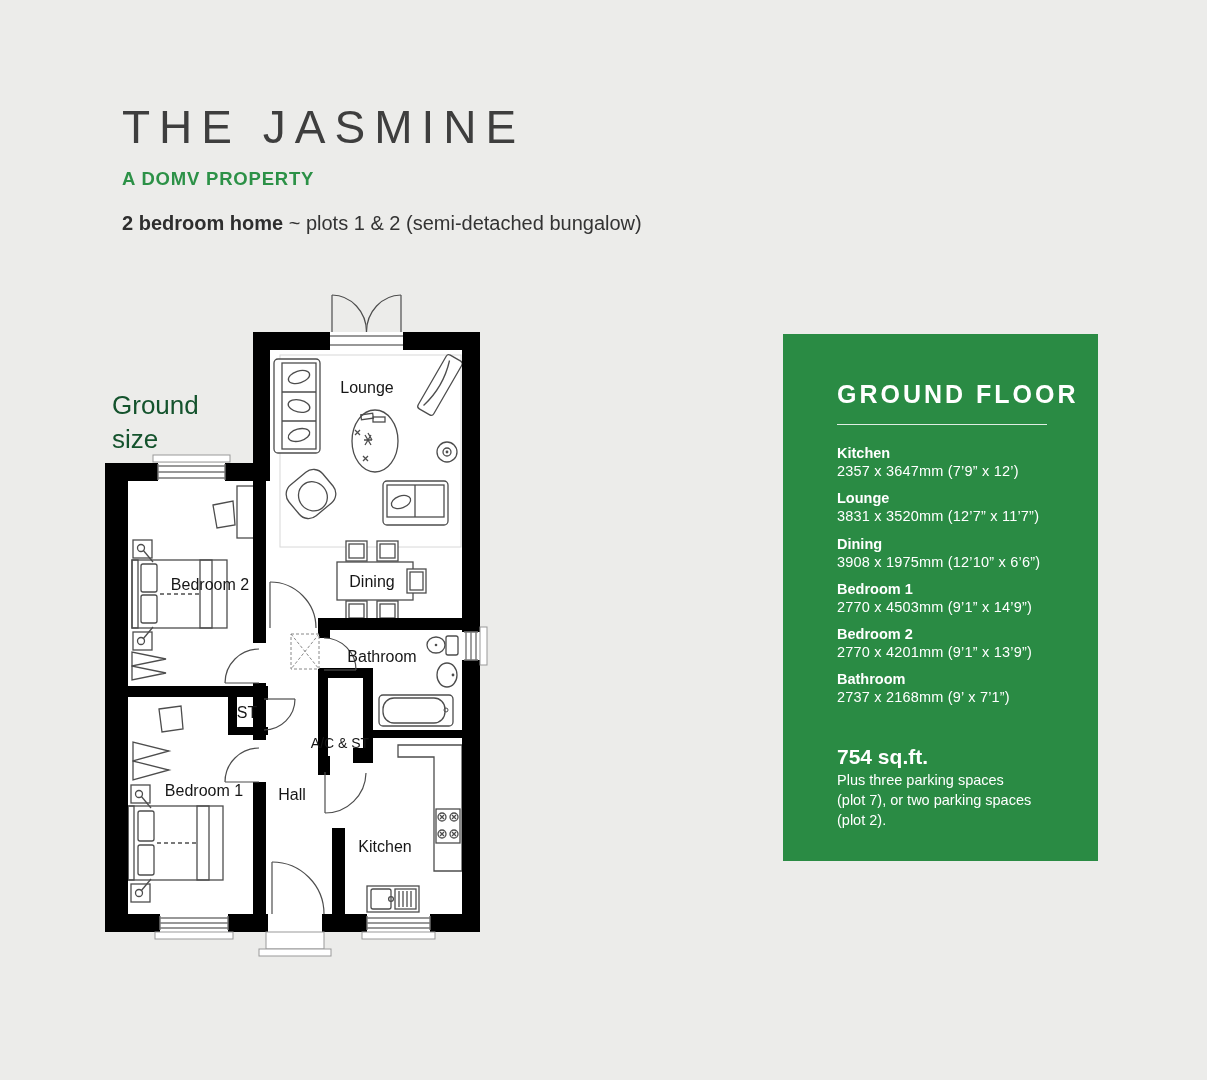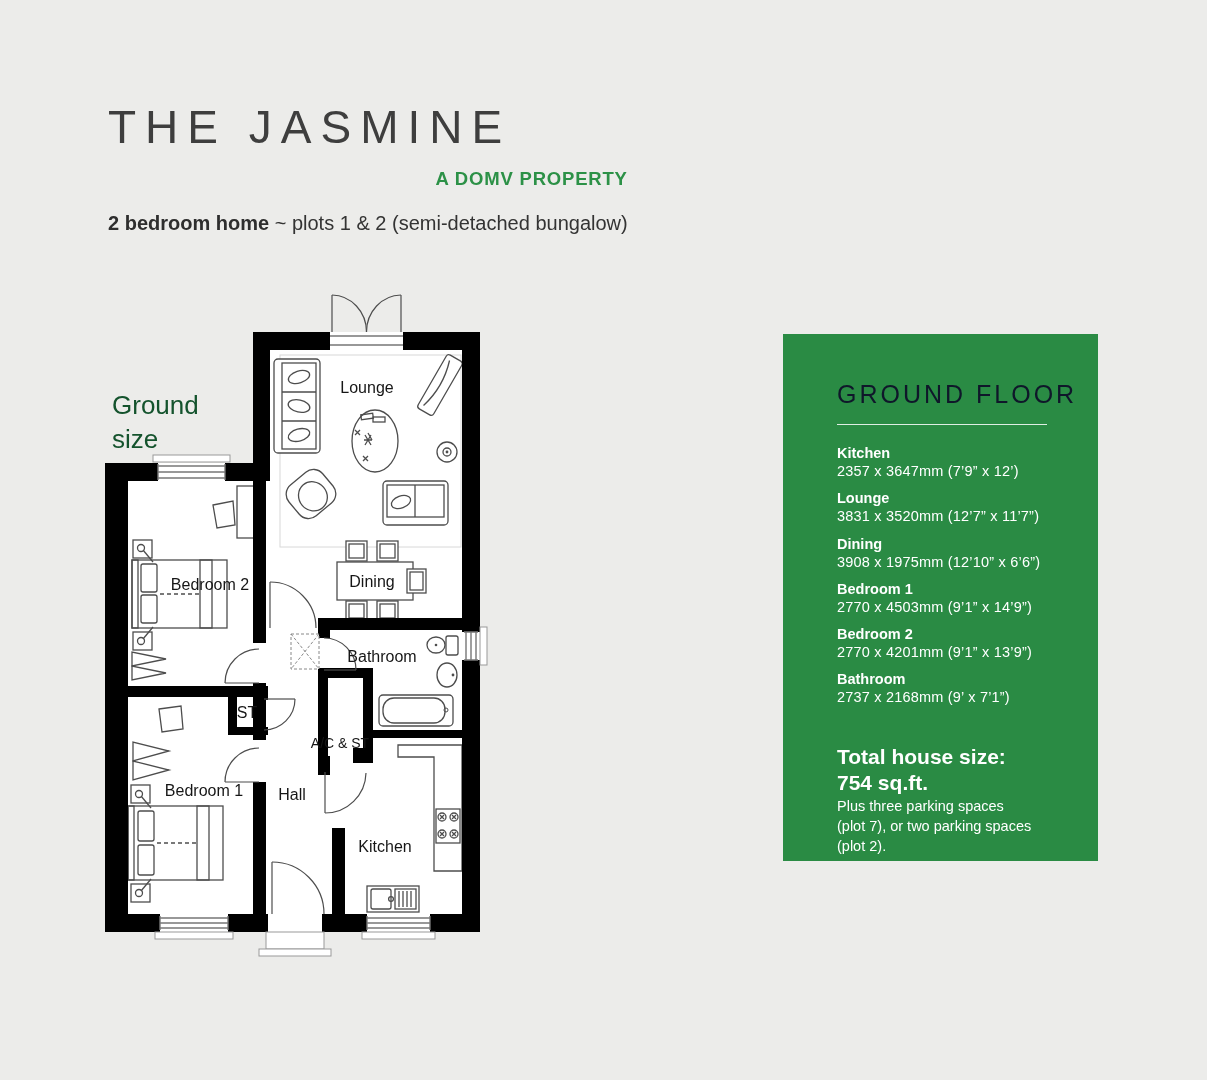--- a/index.html
+++ b/index.html
@@ -4,42 +4,42 @@
 <style>
   * { margin:0; padding:0; box-sizing:border-box; }
   html,body { width:1207px; height:1080px; }
   body {
     position:relative;
     background:#ececea;
     font-family:"Liberation Sans", sans-serif;
     color:#3a3a3a;
     overflow:hidden;
   }
-  .header { position:absolute; left:108px; top:100px; }
+  .header { position:absolute; left:122px; top:100px; }
   .title {
     font-size:46px; font-weight:200; letter-spacing:9px;
     color:#3e3e3e; white-space:nowrap;
   }
   .tagline {
     margin-top:14px; font-size:18.5px; font-weight:bold;
-    letter-spacing:0.8px; color:#2c9147;text-align:right;
+    letter-spacing:0.8px; color:#2c9147;
   }
   .subtitle { margin-top:22px; font-size:20px; color:#333; }
   .subtitle .b { font-weight:bold; color:#2e2e2e; }
   .floor-label {
     position:absolute; left:112px; top:389px;
     font-size:26px; font-weight:500; line-height:1.3; color:#14532d;
   }
   .plan-wrap { position:absolute; left:95px; top:285px; width:405px; height:690px; }
   .panel {
     position:absolute; left:783px; top:334px; width:315px; height:527px;
     background:#2a8b44; color:#ffffff; padding:46px 30px 0 54px;
   }
   .panel-heading {
-    font-size:25px; font-weight:400; letter-spacing:3px; color:#0f172a;
+    font-size:25px; font-weight:700; letter-spacing:3px; color:#ffffff;
     white-space:nowrap;
   }
   .panel-rule {
     width:210px; height:0; border-top:1px solid rgba(255,255,255,0.85);
     margin:15px 0 19px 0;
   }
   .room-item { margin-bottom:9px; }
   .room-name { font-size:14.5px; font-weight:bold; line-height:1.25; }
   .room-dims { font-size:14.5px; line-height:1.25; letter-spacing:0.2px; }
   .total-block { margin-top:37px; }
@@ -361,21 +361,20 @@
   <div class="room-item">
     <div class="room-name">Bedroom 2</div>
     <div class="room-dims">2770 x 4201mm (9’1” x 13’9”)</div>
   </div>
   <div class="room-item">
     <div class="room-name">Bathroom</div>
     <div class="room-dims">2737 x 2168mm (9’ x 7’1”)</div>
   </div>
 
   <div class="total-block">
-    <div class="total-line">Total house size:</div>
     <div class="total-line">754 sq.ft.</div>
   </div>
   <div class="parking">
     <div>Plus three parking spaces</div>
     <div>(plot 7), or two parking spaces</div>
     <div>(plot 2).</div>
   </div>
 </div>
 
 </body></html>

